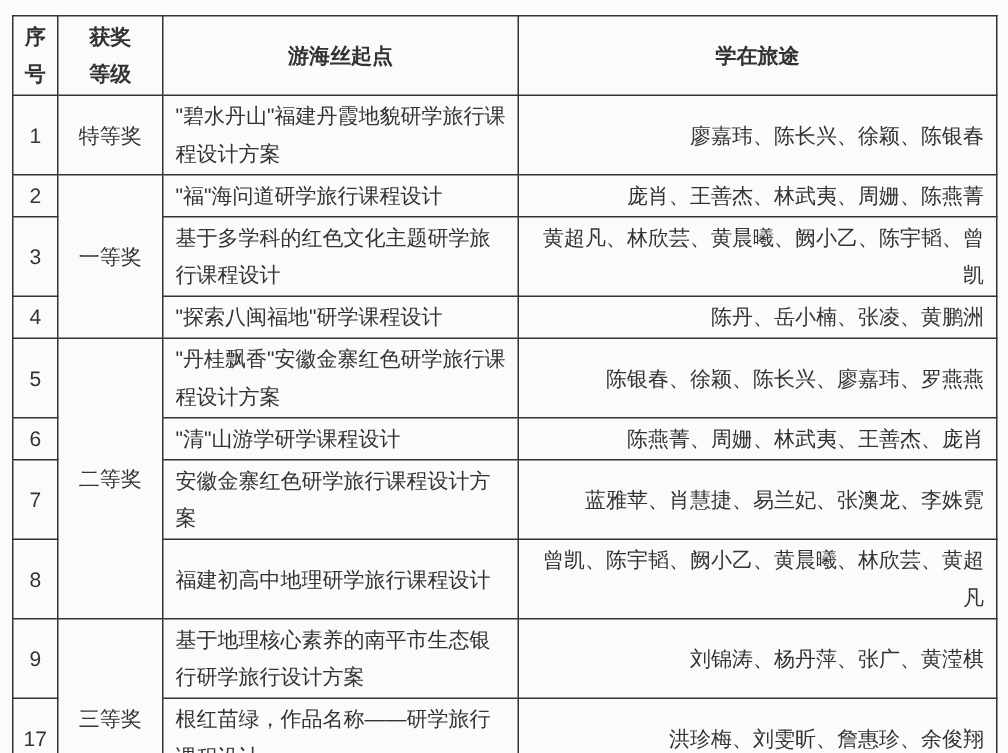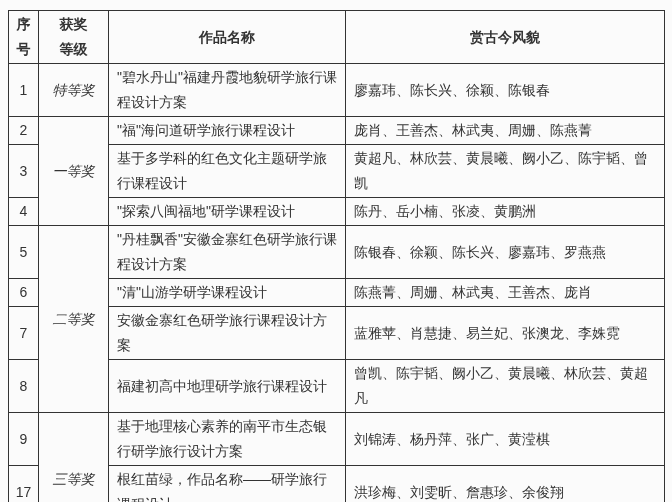--- a/index.html
+++ b/index.html
@@ -45,50 +45,49 @@
     padding: 1px 4px;
     white-space: pre-line;
   }
   td.col-no {
     text-align: center;
     padding: 0 1px;
   }
   td.col-award {
     text-align: center;
     padding: 0 4px;
-    font-style: italic;
   }
   td.col-title {
     text-align: left;
     padding: 1px 8px;
   }
   td.col-members {
-    text-align: left;
+    text-align: right;
     padding: 1px 8px;
   }
 </style>
 </head>
 <body>
 
 <div class="page">
   <table class="awards">
     <colgroup>
       <col class="c-no">
       <col class="c-award">
       <col class="c-title">
       <col class="c-members">
     </colgroup>
     <thead>
       <tr>
         <th>序
 号</th>
         <th>获奖
 等级</th>
-        <th>作品名称</th>
-        <th>赏古今风貌</th>
+        <th>游海丝起点</th>
+        <th>学在旅途</th>
       </tr>
     </thead>
     <tbody id="awards-body">
         <tr>
           <td class="col-no">1</td>
           <td class="col-award" rowspan="1">特等奖</td>
           <td class="col-title">"碧水丹山"福建丹霞地貌研学旅行课程设计方案</td>
           <td class="col-members">廖嘉玮、陈长兴、徐颖、陈银春</td>
         </tr>
         <tr>

